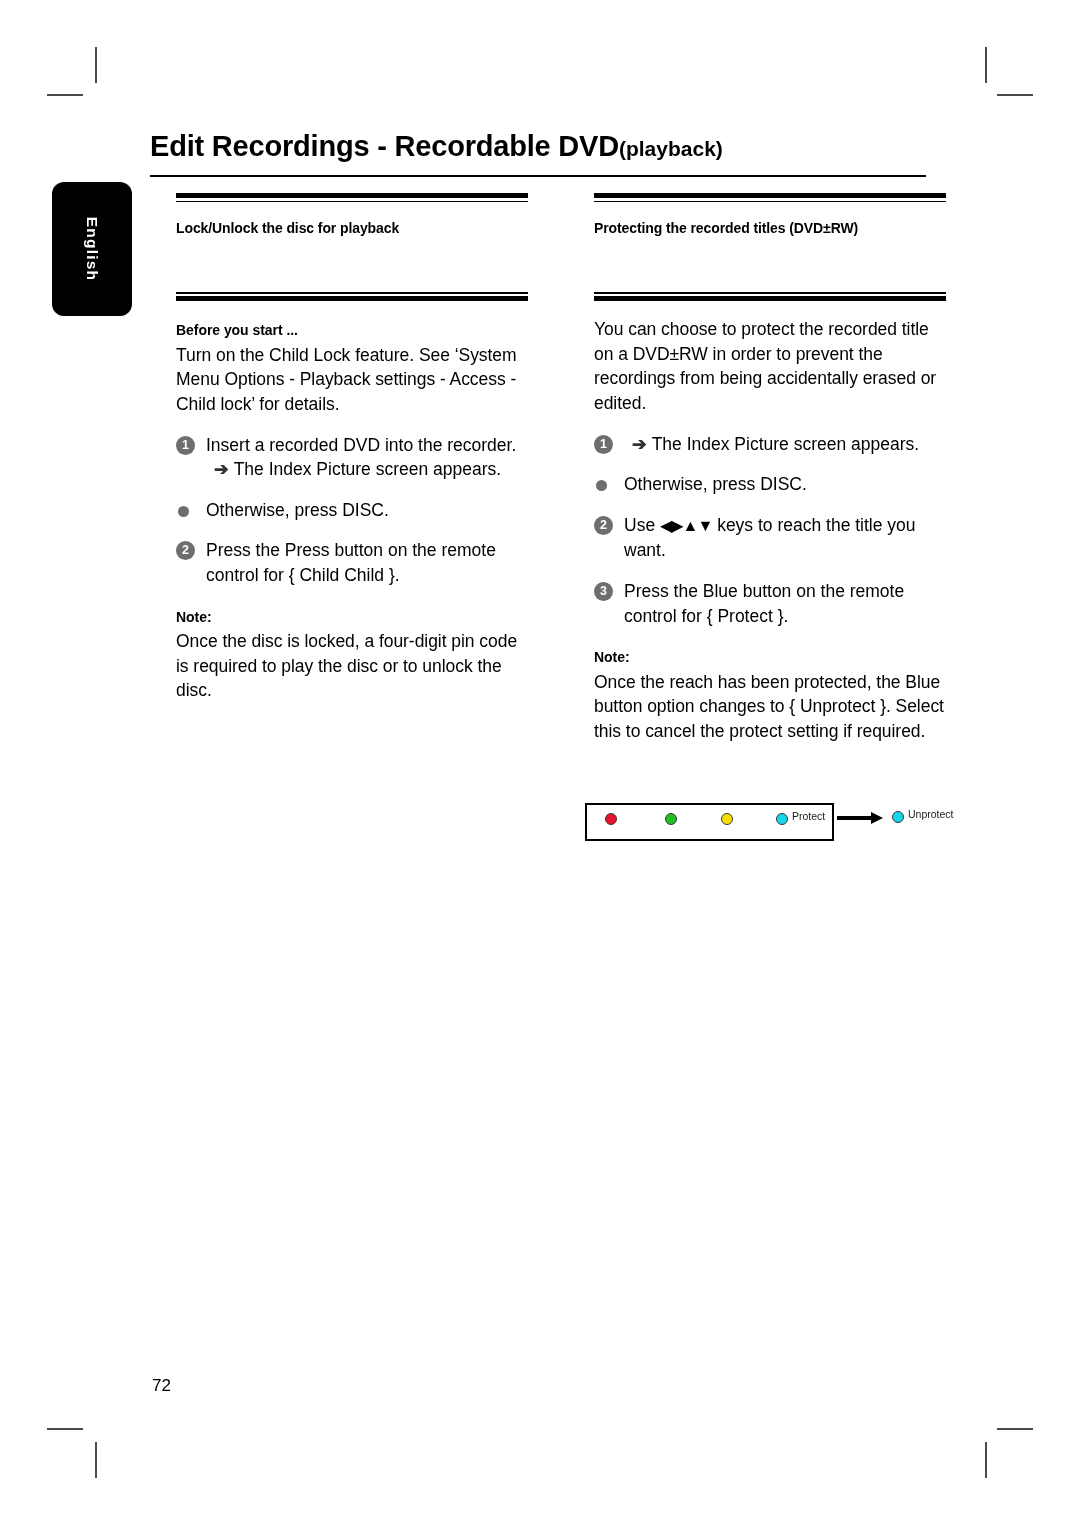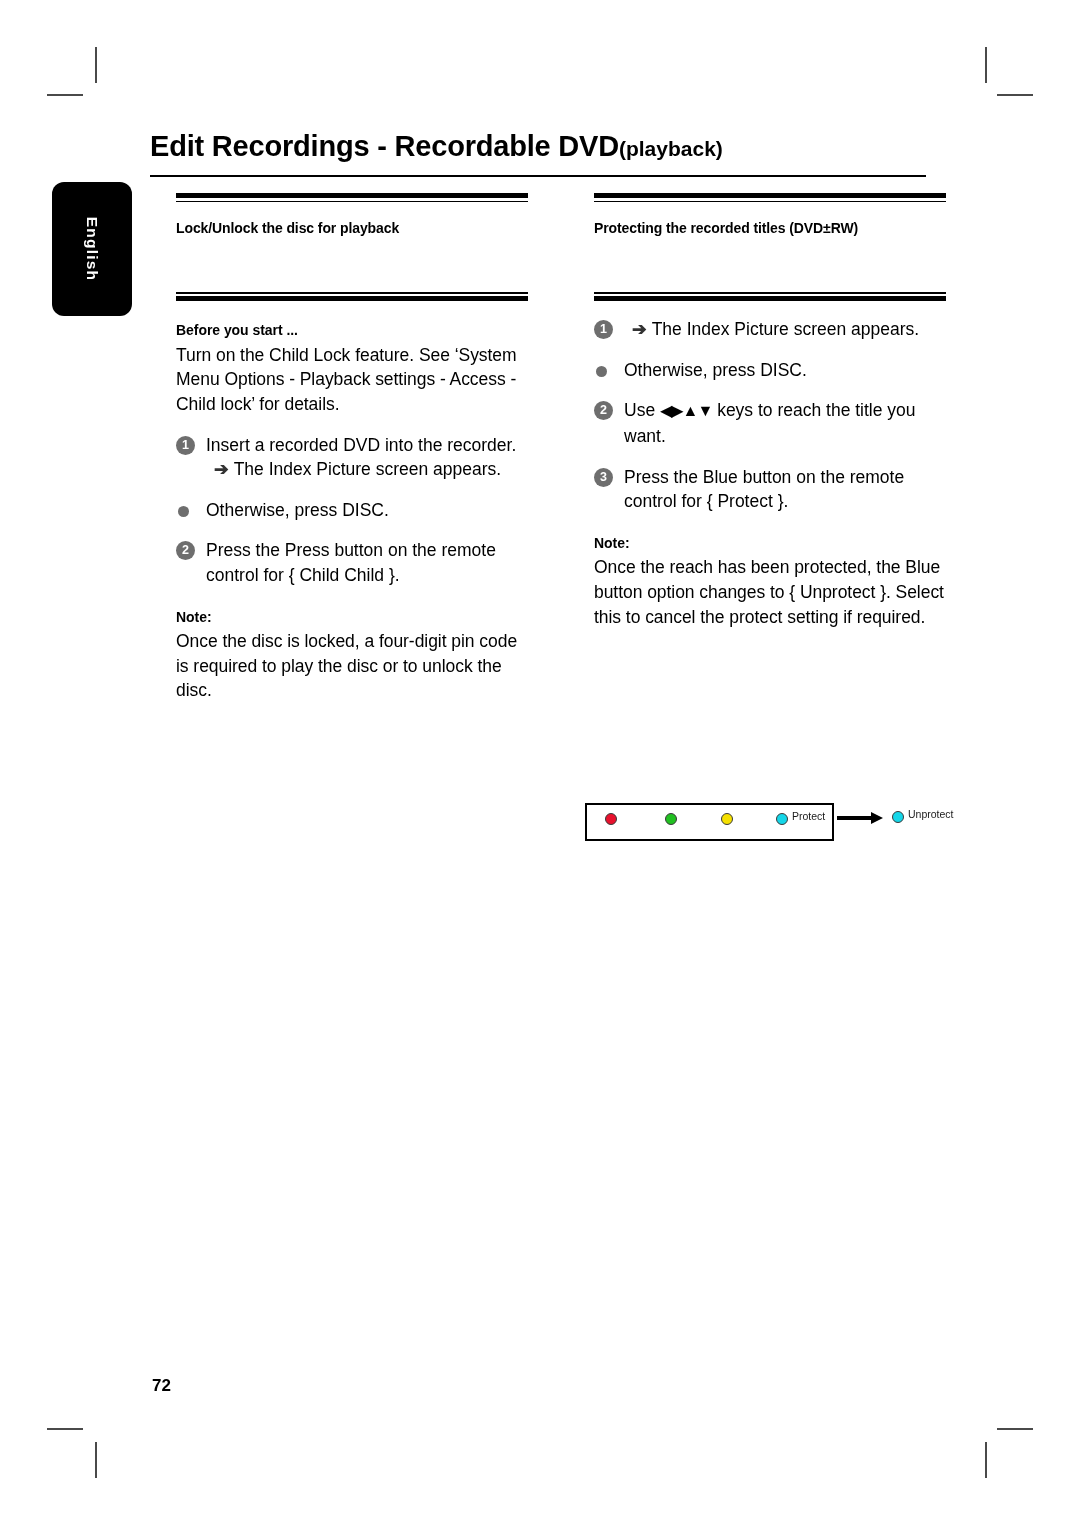--- a/index.html
+++ b/index.html
@@ -227,21 +227,20 @@
   .cdot.cyan2 { left: 309px; top: 11px; }
   .label-unprotect { left: 325px; top: 8px; }
 
   
   .page-num {
     position: absolute;
     left: 152px;
     top: 1376px;
     font-size: 17px;
     color: #000;
-    font-weight: bold;
   }
 </style>
 </head>
 <body>
 
 <div class="crop v crop-tl-v"></div>
 <div class="crop h crop-tl-h"></div>
 <div class="crop v crop-tr-v"></div>
 <div class="crop h crop-tr-h"></div>
 <div class="crop h crop-bl-h"></div>
@@ -302,20 +301,21 @@
 <div class="col col-right">
 
   <div class="rule-thick"></div>
   <div class="rule-thin"></div>
 
   <div class="sec-head sec-head-box">Protecting the recorded titles (DVD±RW)</div>
 
   <div class="rule-gap-thin"></div>
   <div class="rule-gap-thick"></div>
 
+  <div class="body-text">You can choose to protect the recorded title on a DVD±RW in order to prevent the recordings from being accidentally erased or edited.</div>
 
   <div class="step">
     <span class="marker">1</span>
     <div class="substep">
       <span class="arw">➔</span><span>The Index Picture screen appears.</span>
     </div>
   </div>
 
   <div class="step">
     <span class="dotmark"></span>

